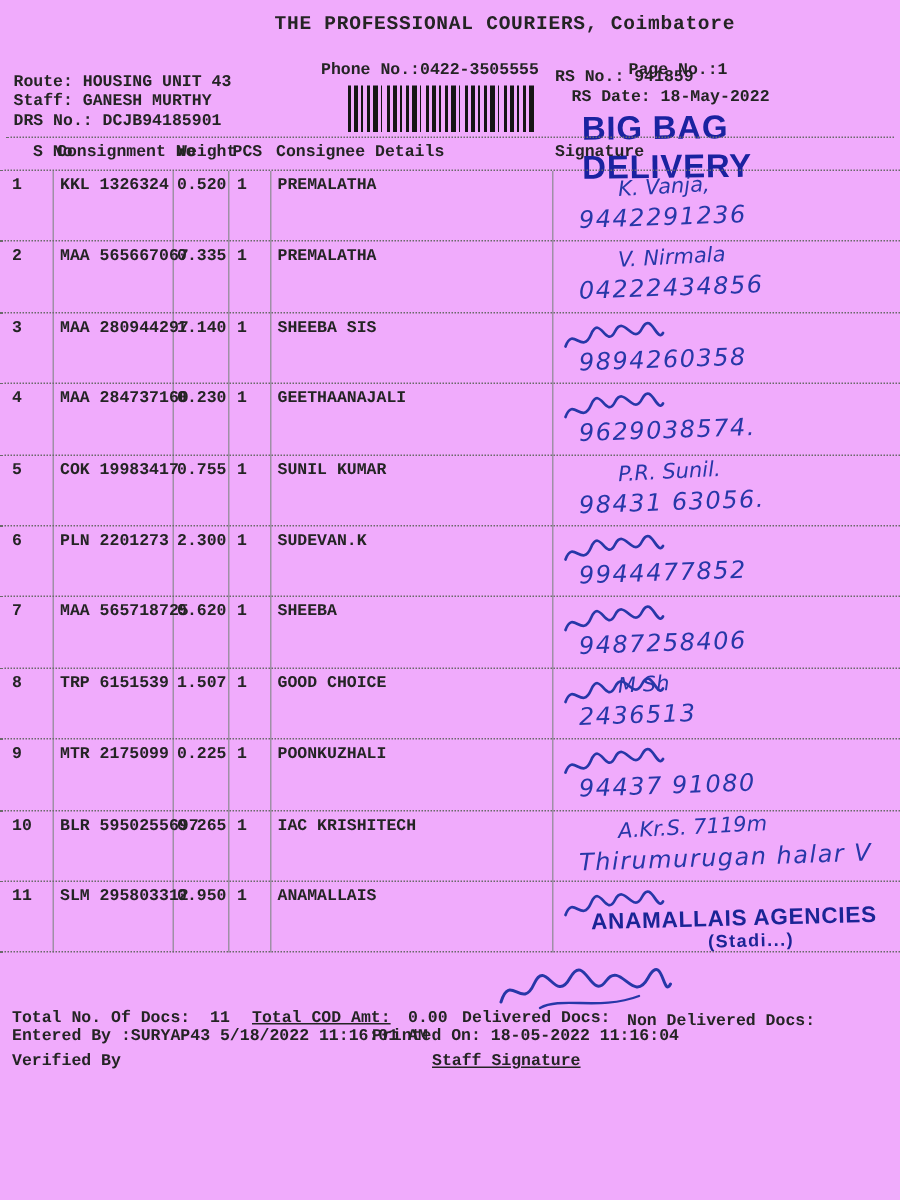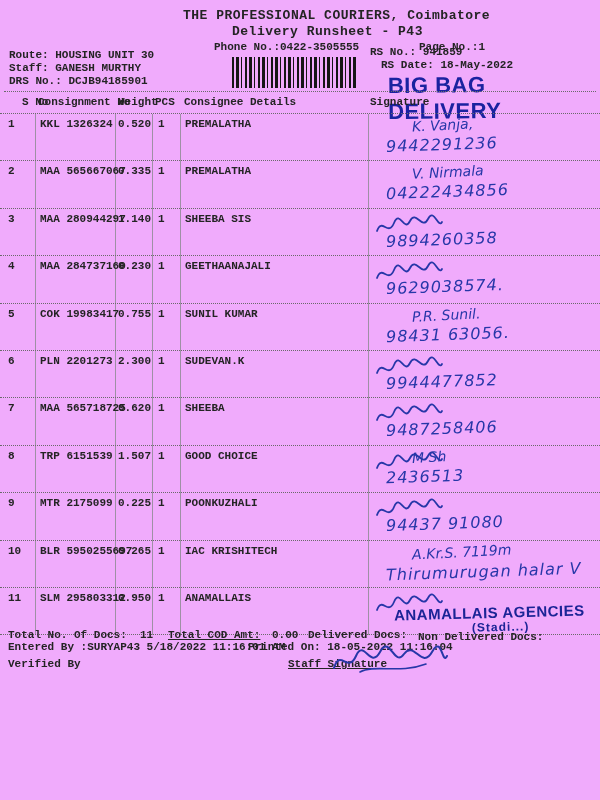--- a/index.html
+++ b/index.html
@@ -30,34 +30,33 @@
   .c-pcs{left:158px;}
   .c-name{left:185px;}
   
   .sig{position:absolute;left:372px;top:0;width:224px;height:100%;color:#2737a8;
        font-family:"DejaVu Sans",sans-serif;font-style:italic;}
   .sig .l1{position:absolute;left:40px;top:3px;font-size:14px;transform:rotate(-3deg);white-space:nowrap;}
   .sig .l2{position:absolute;left:14px;top:21px;font-size:16px;letter-spacing:1px;transform:rotate(-2deg);white-space:nowrap;}
   .sig svg{position:absolute;left:2px;top:4px;}
   .sig.stamp .l1{left:22px;top:16px;font-style:normal;font-weight:bold;font-size:15px;letter-spacing:.5px;color:#1b2496;transform:rotate(-1.5deg);font-family:"Liberation Sans",sans-serif;}
   .sig.stamp .l2{left:100px;top:32px;font-style:normal;font-weight:bold;font-size:12px;color:#1b2496;transform:rotate(-1.5deg);font-family:"Liberation Sans",sans-serif;}
-  .footer .p{font-size:11px;}
+  .footer .p{font-size:11px;margin-top:44px;}
   .staffsig{position:absolute;left:330px;top:644px;color:#2737a8;}
 </style>
 </head>
 <body>
 
 <div class="page">
 
   <div class="p title1" style="left:183px;top:9px;">THE PROFESSIONAL COURIERS, Coimbatore</div>
-  <div class="p title2" style="left:232px;top:25px;">Delivery Runsheet - P43</div>
   <div class="p" style="left:214px;top:41px;">Phone No.:0422-3505555</div>
   <div class="p" style="left:419px;top:41px;">Page No.:1</div>
 
-  <div class="p" style="left:9px;top:49px;">Route: HOUSING UNIT 30</div>
+  <div class="p" style="left:9px;top:49px;">Route: HOUSING UNIT 43</div>
   <div class="p" style="left:9px;top:62px;">Staff: GANESH MURTHY</div>
   <div class="p" style="left:9px;top:75px;">DRS No.: DCJB94185901</div>
 
   <div class="barcode"></div>
 
   <div class="p" style="left:370px;top:46px;text-align:center;">RS No.: 941859</div>
   <div class="p" style="left:366px;top:59px;margin-left:15px;">RS Date: 18-May-2022</div>
 
   <div class="bigbag" style="color:#1a22a0;">BIG BAG DELIVERY</div>
 

